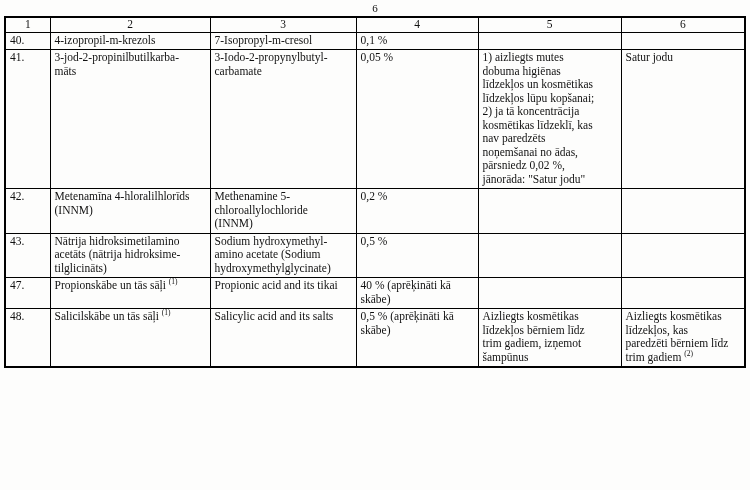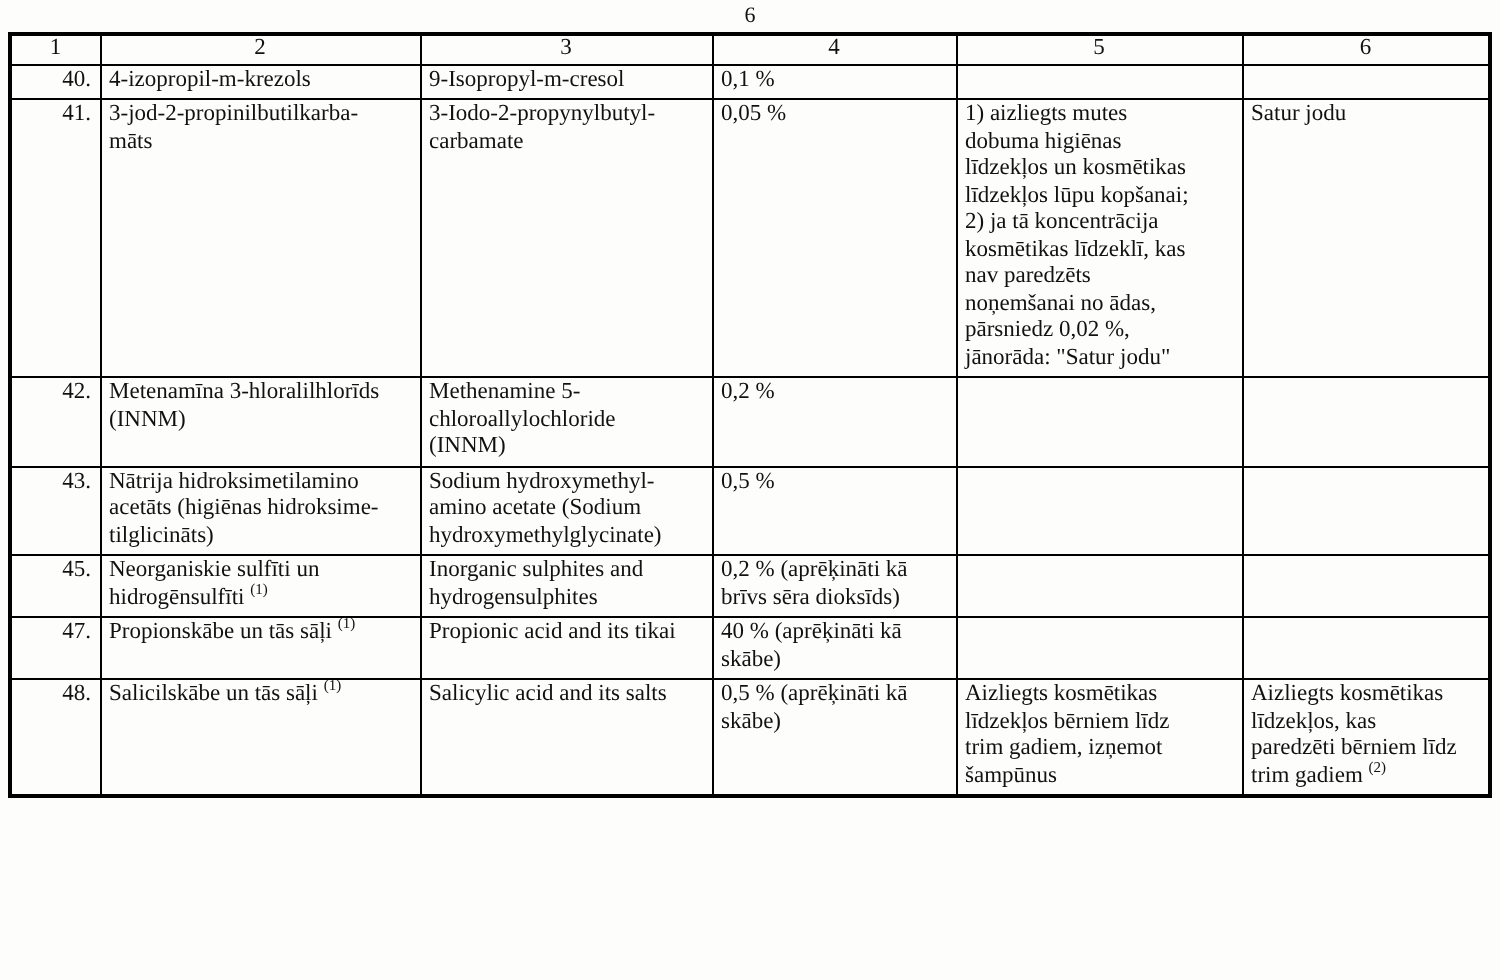--- a/index.html
+++ b/index.html
@@ -38,21 +38,21 @@
     vertical-align: top;
     white-space: pre-line;
     overflow: hidden;
     font-weight: normal;
   }
   table.reg-table th {
     text-align: center;
     height: 13px;
     padding: 0 2px;
   }
-  td.c-num { text-align: right; }
+  td.c-num { text-align: left; }
   td.vmid  { vertical-align: middle; }
   sup {
     font-size: 7.5px;
     line-height: 0;
     vertical-align: super;
   }
   col.c1 { width: 45px; }
   col.c2 { width: 160px; }
   col.c3 { width: 146px; }
   col.c4 { width: 122px; }
@@ -81,21 +81,21 @@
         <th>3</th>
         <th>4</th>
         <th>5</th>
         <th>6</th>
       </tr>
     </thead>
     <tbody>
       <tr>
         <td class="c-num">40.</td>
         <td><span>4-izopropil-m-krezols</span><sup></sup></td>
-        <td>9-Isopropyl-m-cresol</td>
+        <td>7-Isopropyl-m-cresol</td>
         <td>0,1 %</td>
         <td></td>
         <td><span></span><sup></sup></td>
       </tr>
       <tr>
         <td class="c-num">41.</td>
         <td><span>3-jod-2-propinilbutilkarba-
 māts</span><sup></sup></td>
         <td>3-Iodo-2-propynylbutyl-
 carbamate</td>
@@ -107,49 +107,38 @@
 2) ja tā koncentrācija
 kosmētikas līdzeklī, kas
 nav paredzēts
 noņemšanai no ādas,
 pārsniedz 0,02 %,
 jānorāda: "Satur jodu"</td>
         <td class="vmid"><span>Satur jodu</span><sup></sup></td>
       </tr>
       <tr>
         <td class="c-num">42.</td>
-        <td><span>Metenamīna 3-hloralilhlorīds
+        <td><span>Metenamīna 4-hloralilhlorīds
 (INNM)</span><sup></sup></td>
         <td>Methenamine 5-
 chloroallylochloride
 (INNM)</td>
         <td>0,2 %</td>
         <td></td>
         <td><span></span><sup></sup></td>
       </tr>
       <tr>
         <td class="c-num">43.</td>
         <td><span>Nātrija hidroksimetilamino
-acetāts (higiēnas hidroksime-
+acetāts (nātrija hidroksime-
 tilglicināts)</span><sup></sup></td>
         <td>Sodium hydroxymethyl-
 amino acetate (Sodium
 hydroxymethylglycinate)</td>
         <td>0,5 %</td>
-        <td></td>
-        <td><span></span><sup></sup></td>
-      </tr>
-      <tr>
-        <td class="c-num">45.</td>
-        <td><span>Neorganiskie sulfīti un
-hidrogēnsulfīti </span><sup>(1)</sup></td>
-        <td>Inorganic sulphites and
-hydrogensulphites</td>
-        <td>0,2 % (aprēķināti kā
-brīvs sēra dioksīds)</td>
         <td></td>
         <td><span></span><sup></sup></td>
       </tr>
       <tr>
         <td class="c-num">47.</td>
         <td><span>Propionskābe un tās sāļi </span><sup>(1)</sup></td>
         <td>Propionic acid and its tikai</td>
         <td>40 % (aprēķināti kā
 skābe)</td>
         <td></td>

